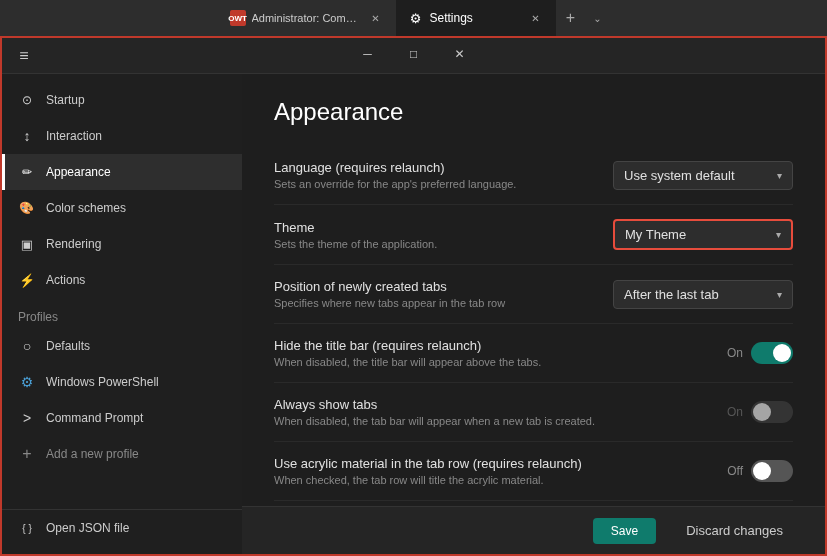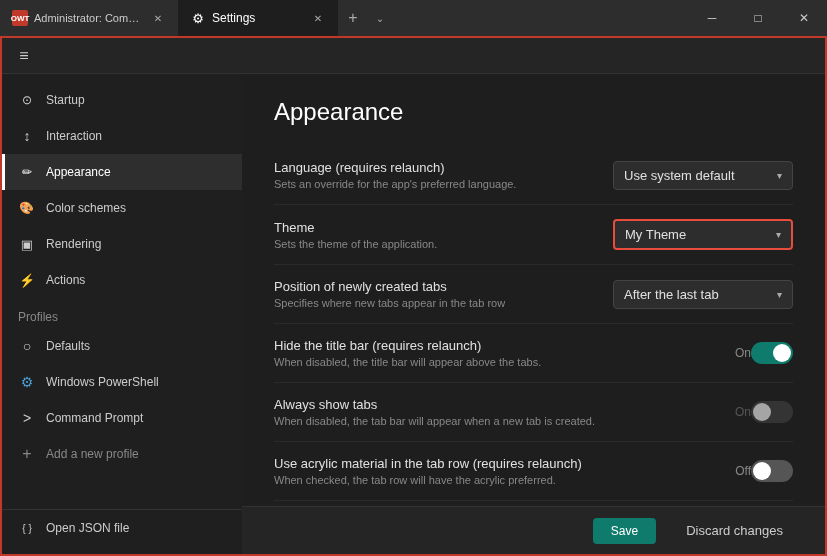--- a/index.html
+++ b/index.html
@@ -12,20 +12,21 @@
       color: #fff;
     }
 
     
     .title-bar {
       display: flex;
       align-items: center;
       background: #2d2d2d;
       height: 36px;
       position: relative;
+      flex-direction: column;
     }
     .title-bar-left {
       display: flex;
       align-items: center;
       gap: 0;
       flex: 1;
     }
     .tab {
       display: flex;
       align-items: center;
@@ -234,21 +235,21 @@
     }
     .dropdown-arrow {
       font-size: 10px;
       color: #aaa;
     }
 
     
     .toggle-container {
       display: flex;
       align-items: center;
-      gap: 0;
+      gap: 8px;
     }
     .toggle-label {
       font-size: 12px;
       color: #888;
     }
     .toggle {
       width: 42px;
       height: 22px;
       border-radius: 11px;
       position: relative;
@@ -479,21 +480,21 @@
               <div class="toggle off" style="background:#444;opacity:0.6;">
                 <div class="toggle-thumb"></div>
               </div>
             </div>
           </div>
         </div>
 
         <div class="settings-row">
           <div class="settings-row-info">
             <div class="settings-row-label">Use acrylic material in the tab row (requires relaunch)</div>
-            <div class="settings-row-desc">When checked, the tab row will have the acrylic preferred.</div>
+            <div class="settings-row-desc">When checked, the tab row will title the acrylic material.</div>
           </div>
           <div class="settings-row-control">
             <div class="toggle-container">
               <span class="toggle-label">Off</span>
               <div class="toggle off">
                 <div class="toggle-thumb"></div>
               </div>
             </div>
           </div>
         </div>

